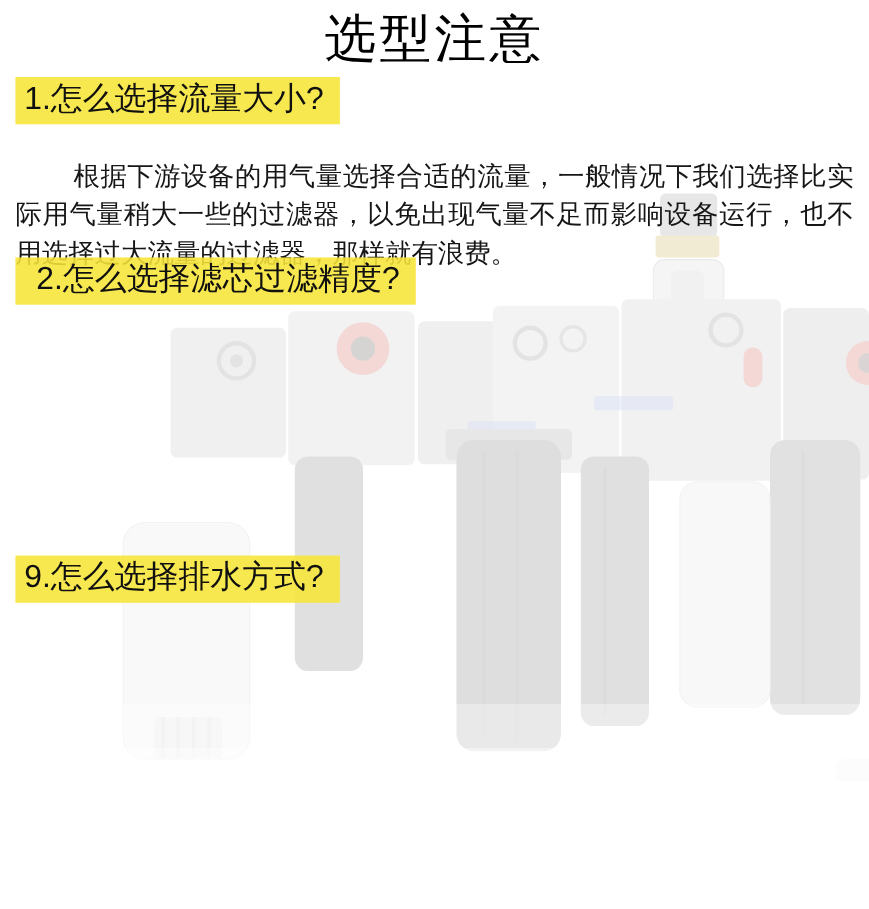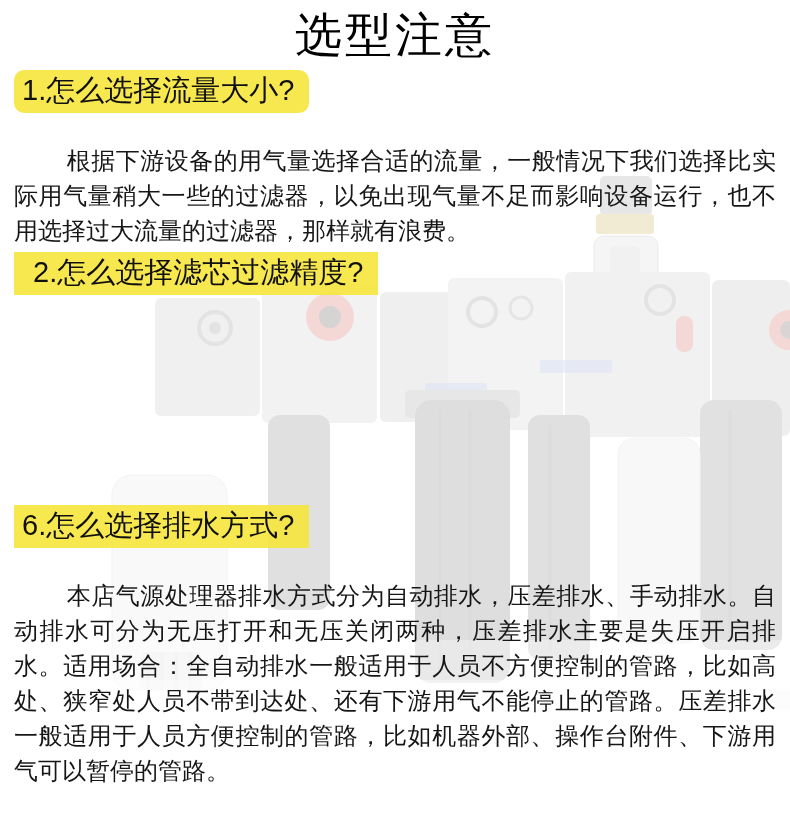--- a/index.html
+++ b/index.html
@@ -25,22 +25,22 @@
   .sec-heading{
     position:absolute;left:14px;
     display:inline-block;
     background:rgba(247,229,55,0.88);
     font-size:29px;font-weight:400;color:#101010;
     padding:5px 15px 8px 8px;
     line-height:30px;
     z-index:2;
     white-space:nowrap;
   }
-  .h1{top:70px;border-radius:10px;}
-  .h2{top:252px;padding-left:19px;}
+  .h1{top:70px;}
+  .h2{top:234px;padding-left:19px;}
   .h3{top:505px;}
   .para{
     position:absolute;left:14px;width:762px;
     font-size:24px;line-height:35px;
     text-align:justify;
     z-index:2;
     color:#161616;
   }
   .indent{text-indent:2.2em;}
   .p1{top:143px;}
@@ -107,16 +107,15 @@
     <rect x="0" y="710" width="790" height="116" fill="#ffffff" opacity="0.92"></rect>
   </svg>
 
   <div class="page-title">选型注意</div>
 
   <div class="sec-heading h1">1.怎么选择流量大小?</div>
   <div class="para indent p1">根据下游设备的用气量选择合适的流量，一般情况下我们选择比实际用气量稍大一些的过滤器，以免出现气量不足而影响设备运行，也不用选择过大流量的过滤器，那样就有浪费。</div>
 
   <div class="sec-heading h2">2.怎么选择滤芯过滤精度?</div>
 
-  <div class="sec-heading h3">6.怎么选择排水方式?</div>
-  <div class="para indent p3">本店气源处理器排水方式分为自动排水，压差排水、手动排水。自动排水可分为无压打开和无压关闭两种，压差排水主要是失压开启排水。适用场合：全自动排水一般适用于人员不方便控制的管路，比如高处、狭窄处人员不带到达处、还有下游用气不能停止的管路。压差排水一般适用于人员方便控制的管路，比如机器外部、操作台附件、下游用气可以暂停的管路。</div>
+  <div class="sec-heading h3">9.怎么选择排水方式?</div>
 
 </div>
 
 </body></html>

